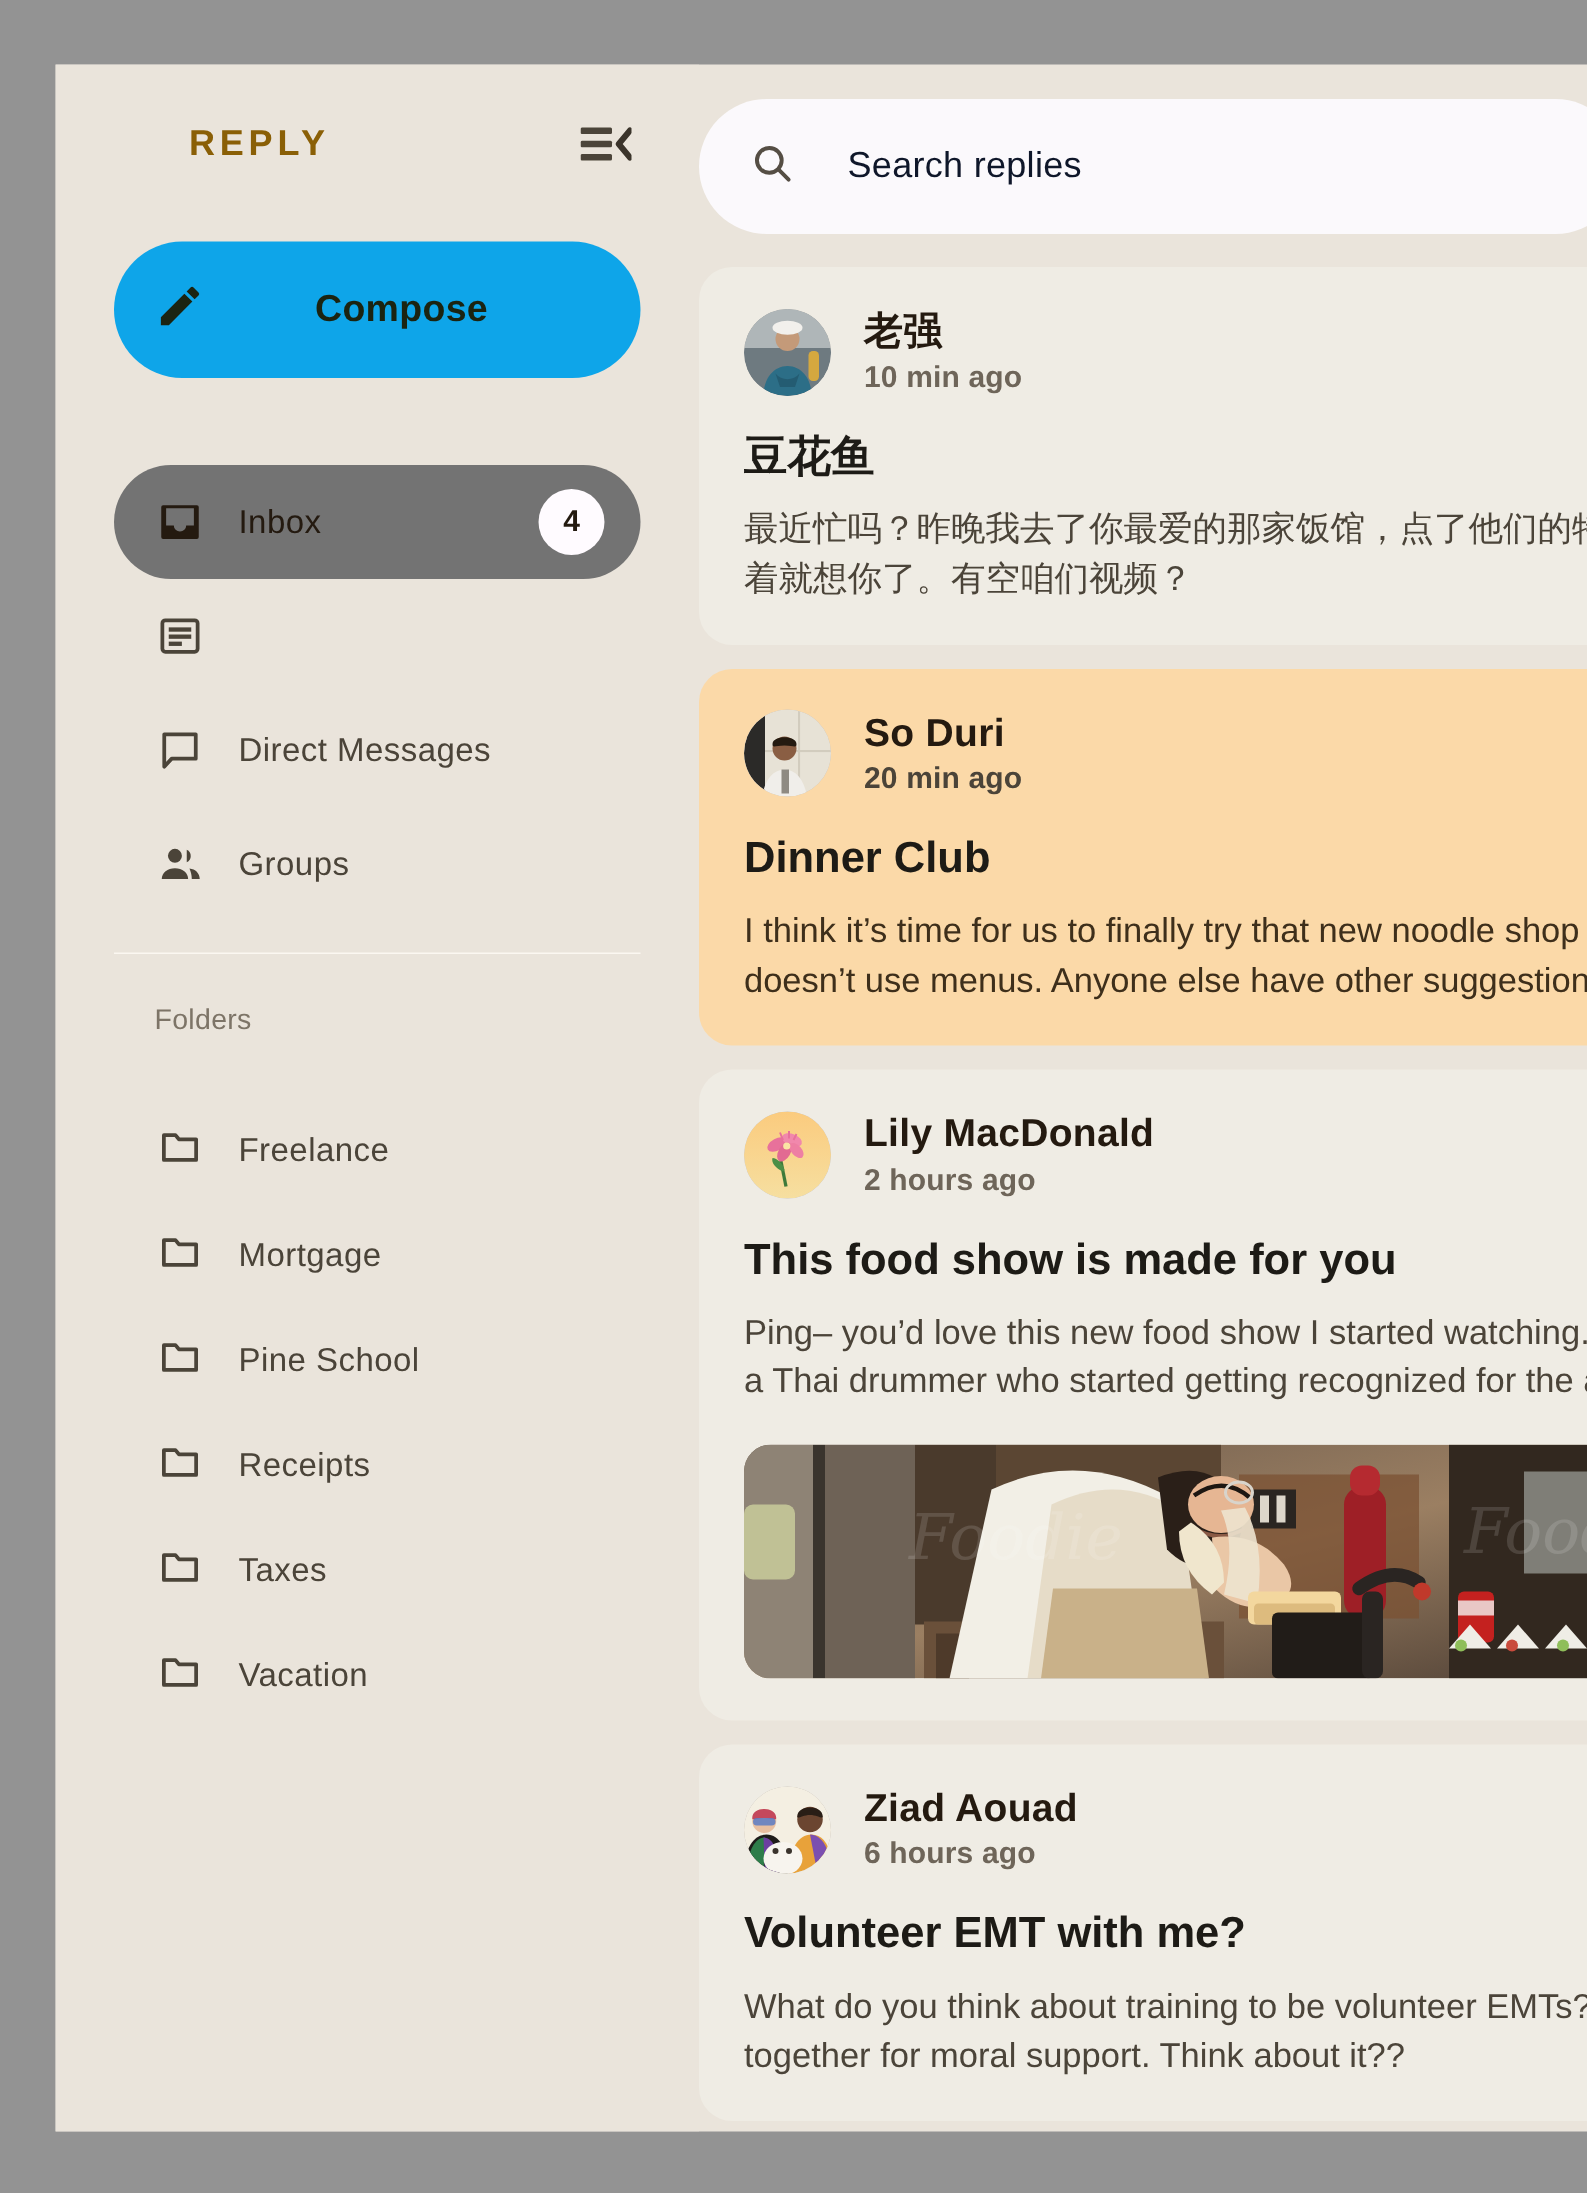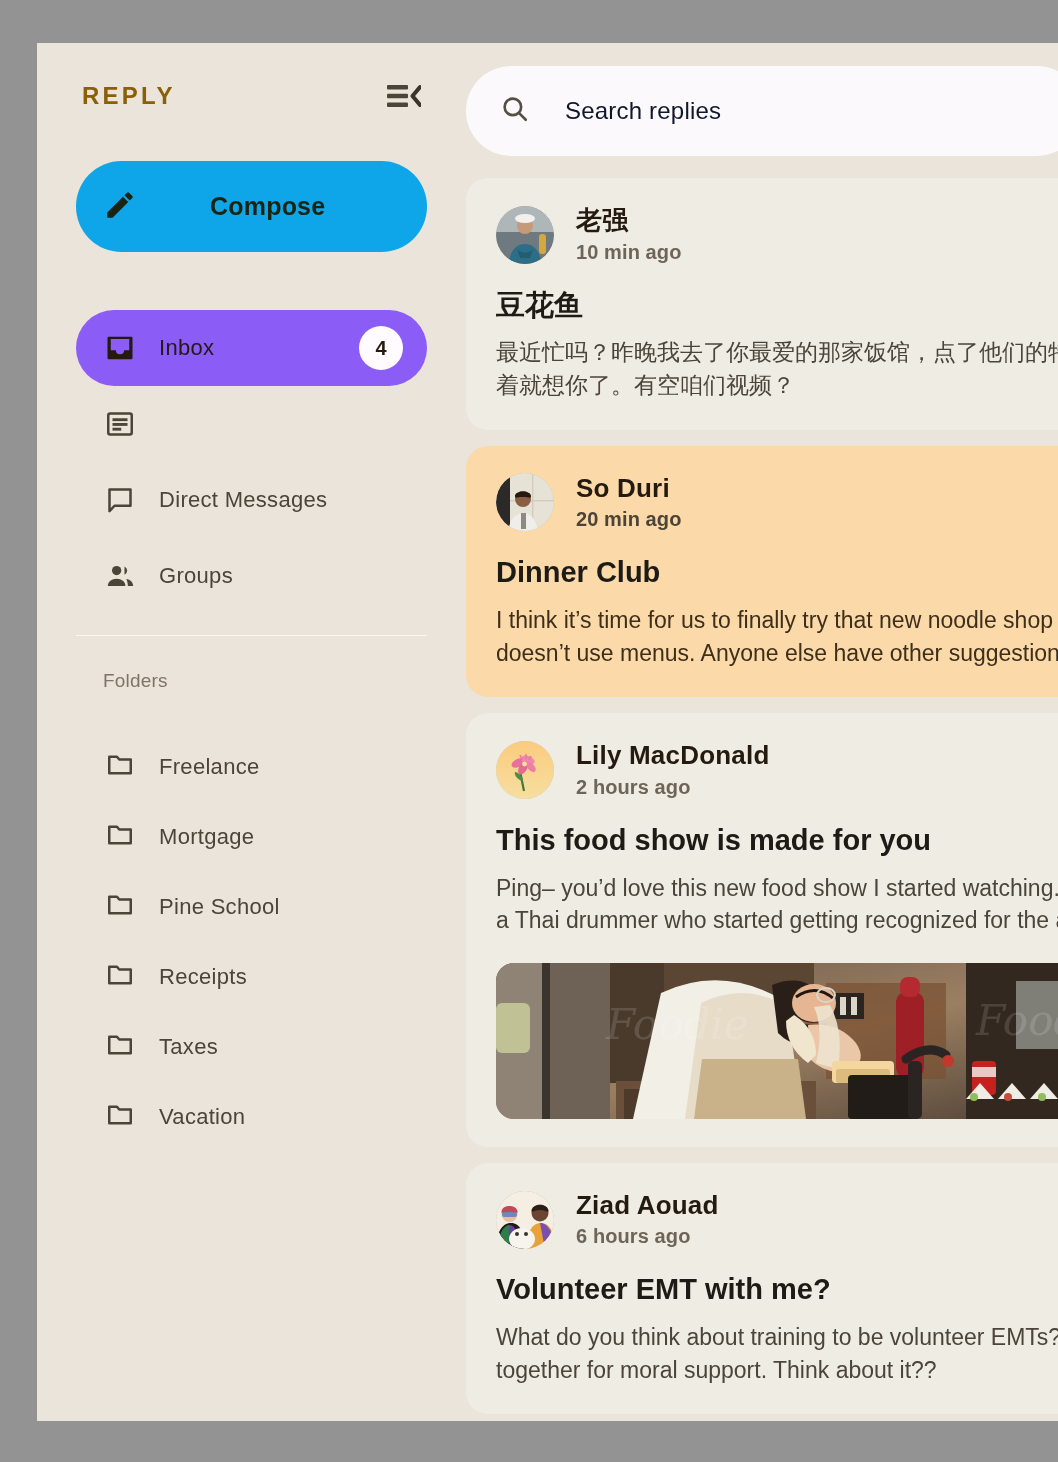--- a/index.html
+++ b/index.html
@@ -38,20 +38,21 @@
     align-items: center;
     justify-content: space-between;
     padding: 0 25px 0 25px;
   }
 
   #brand-title {
     color: #8A5F06;
     font-size: 24px;
     font-weight: 700;
     letter-spacing: 3.2px;
+    margin-left: 44px;
   }
 
   #collapse-icon { cursor: pointer; line-height: 0; }
 
   #compose-btn {
     margin: 13px 19px 0 19px;
     height: 91px;
     background: #0ea5e9;
     border-radius: 46px;
     display: flex;
@@ -72,21 +73,21 @@
 
   .nav-item {
     height: 76px;
     margin: 0 19px;
     border-radius: 38px;
     display: flex;
     align-items: center;
     padding: 0 24px 0 27px;
     cursor: pointer;
   }
-  .nav-item.active { background: #8b5cf6; }
+  .nav-item.active { background: #737373; }
   .nav-item .nav-icon { width: 34px; display: flex; justify-content: center; line-height: 0; }
   .nav-item .nav-label {
     font-size: 22px;
     color: #4B4439;
     margin-left: 22px;
     letter-spacing: .3px;
     flex: 1;
   }
   .nav-item.active .nav-label { color: #241A10; }
   .nav-badge {

